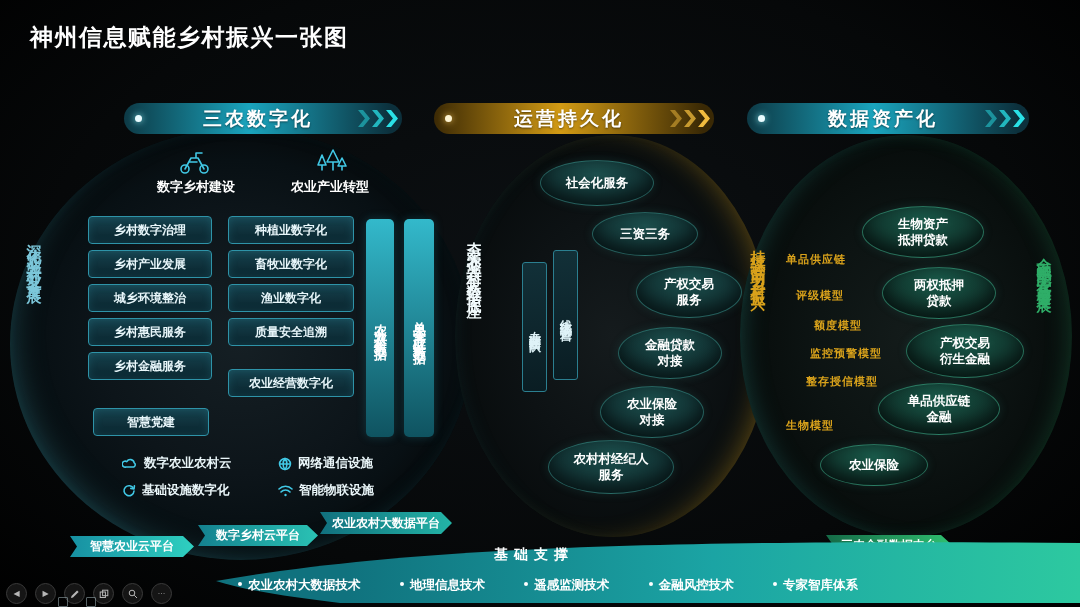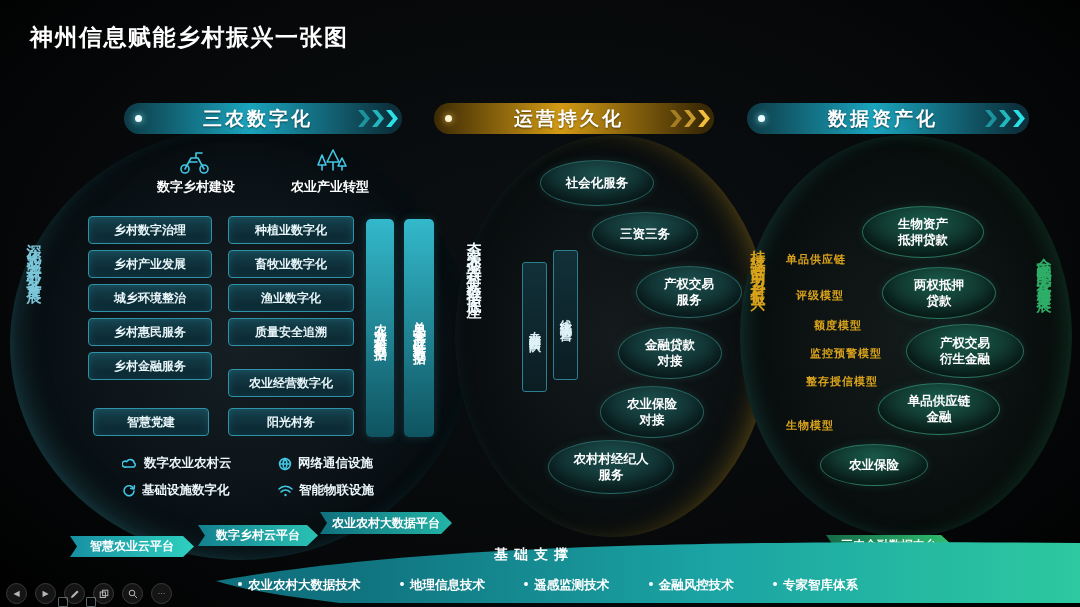--- a/index.html
+++ b/index.html
@@ -158,21 +158,20 @@
   <div class="btn" style="left:88px;top:284px;width:122px;">城乡环境整治</div>
   <div class="btn" style="left:88px;top:318px;width:122px;">乡村惠民服务</div>
   <div class="btn" style="left:88px;top:352px;width:122px;">乡村金融服务</div>
   <div class="btn" style="left:93px;top:408px;width:114px;">智慧党建</div>
 
   <div class="btn" style="left:228px;top:216px;width:124px;">种植业数字化</div>
   <div class="btn" style="left:228px;top:250px;width:124px;">畜牧业数字化</div>
   <div class="btn" style="left:228px;top:284px;width:124px;">渔业数字化</div>
   <div class="btn" style="left:228px;top:318px;width:124px;">质量安全追溯</div>
   <div class="btn" style="left:228px;top:369px;width:124px;">农业经营数字化</div>
-  <div class="btn" style="left:228px;top:408px;width:124px;">阳光村务</div>
 
   <div class="vbar1" style="left:366px;top:219px;width:28px;height:218px;">农业农村大数据</div>
   <div class="vbar1" style="left:404px;top:219px;width:30px;height:218px;">单品全产业链大数据</div>
 
   <div class="infra" style="left:122px;top:455px;">
     <svg width="16" height="13" viewBox="0 0 16 12">
         <path class="icon-cyan" d="M4 9.5 a3 3 0 1 1 .8-5.4 a4 4 0 0 1 7.4 1.2 a2.4 2.4 0 0 1 -.4 4.2 Z"></path>
       </svg>
     <span>数字农业农村云</span>
   </div>

